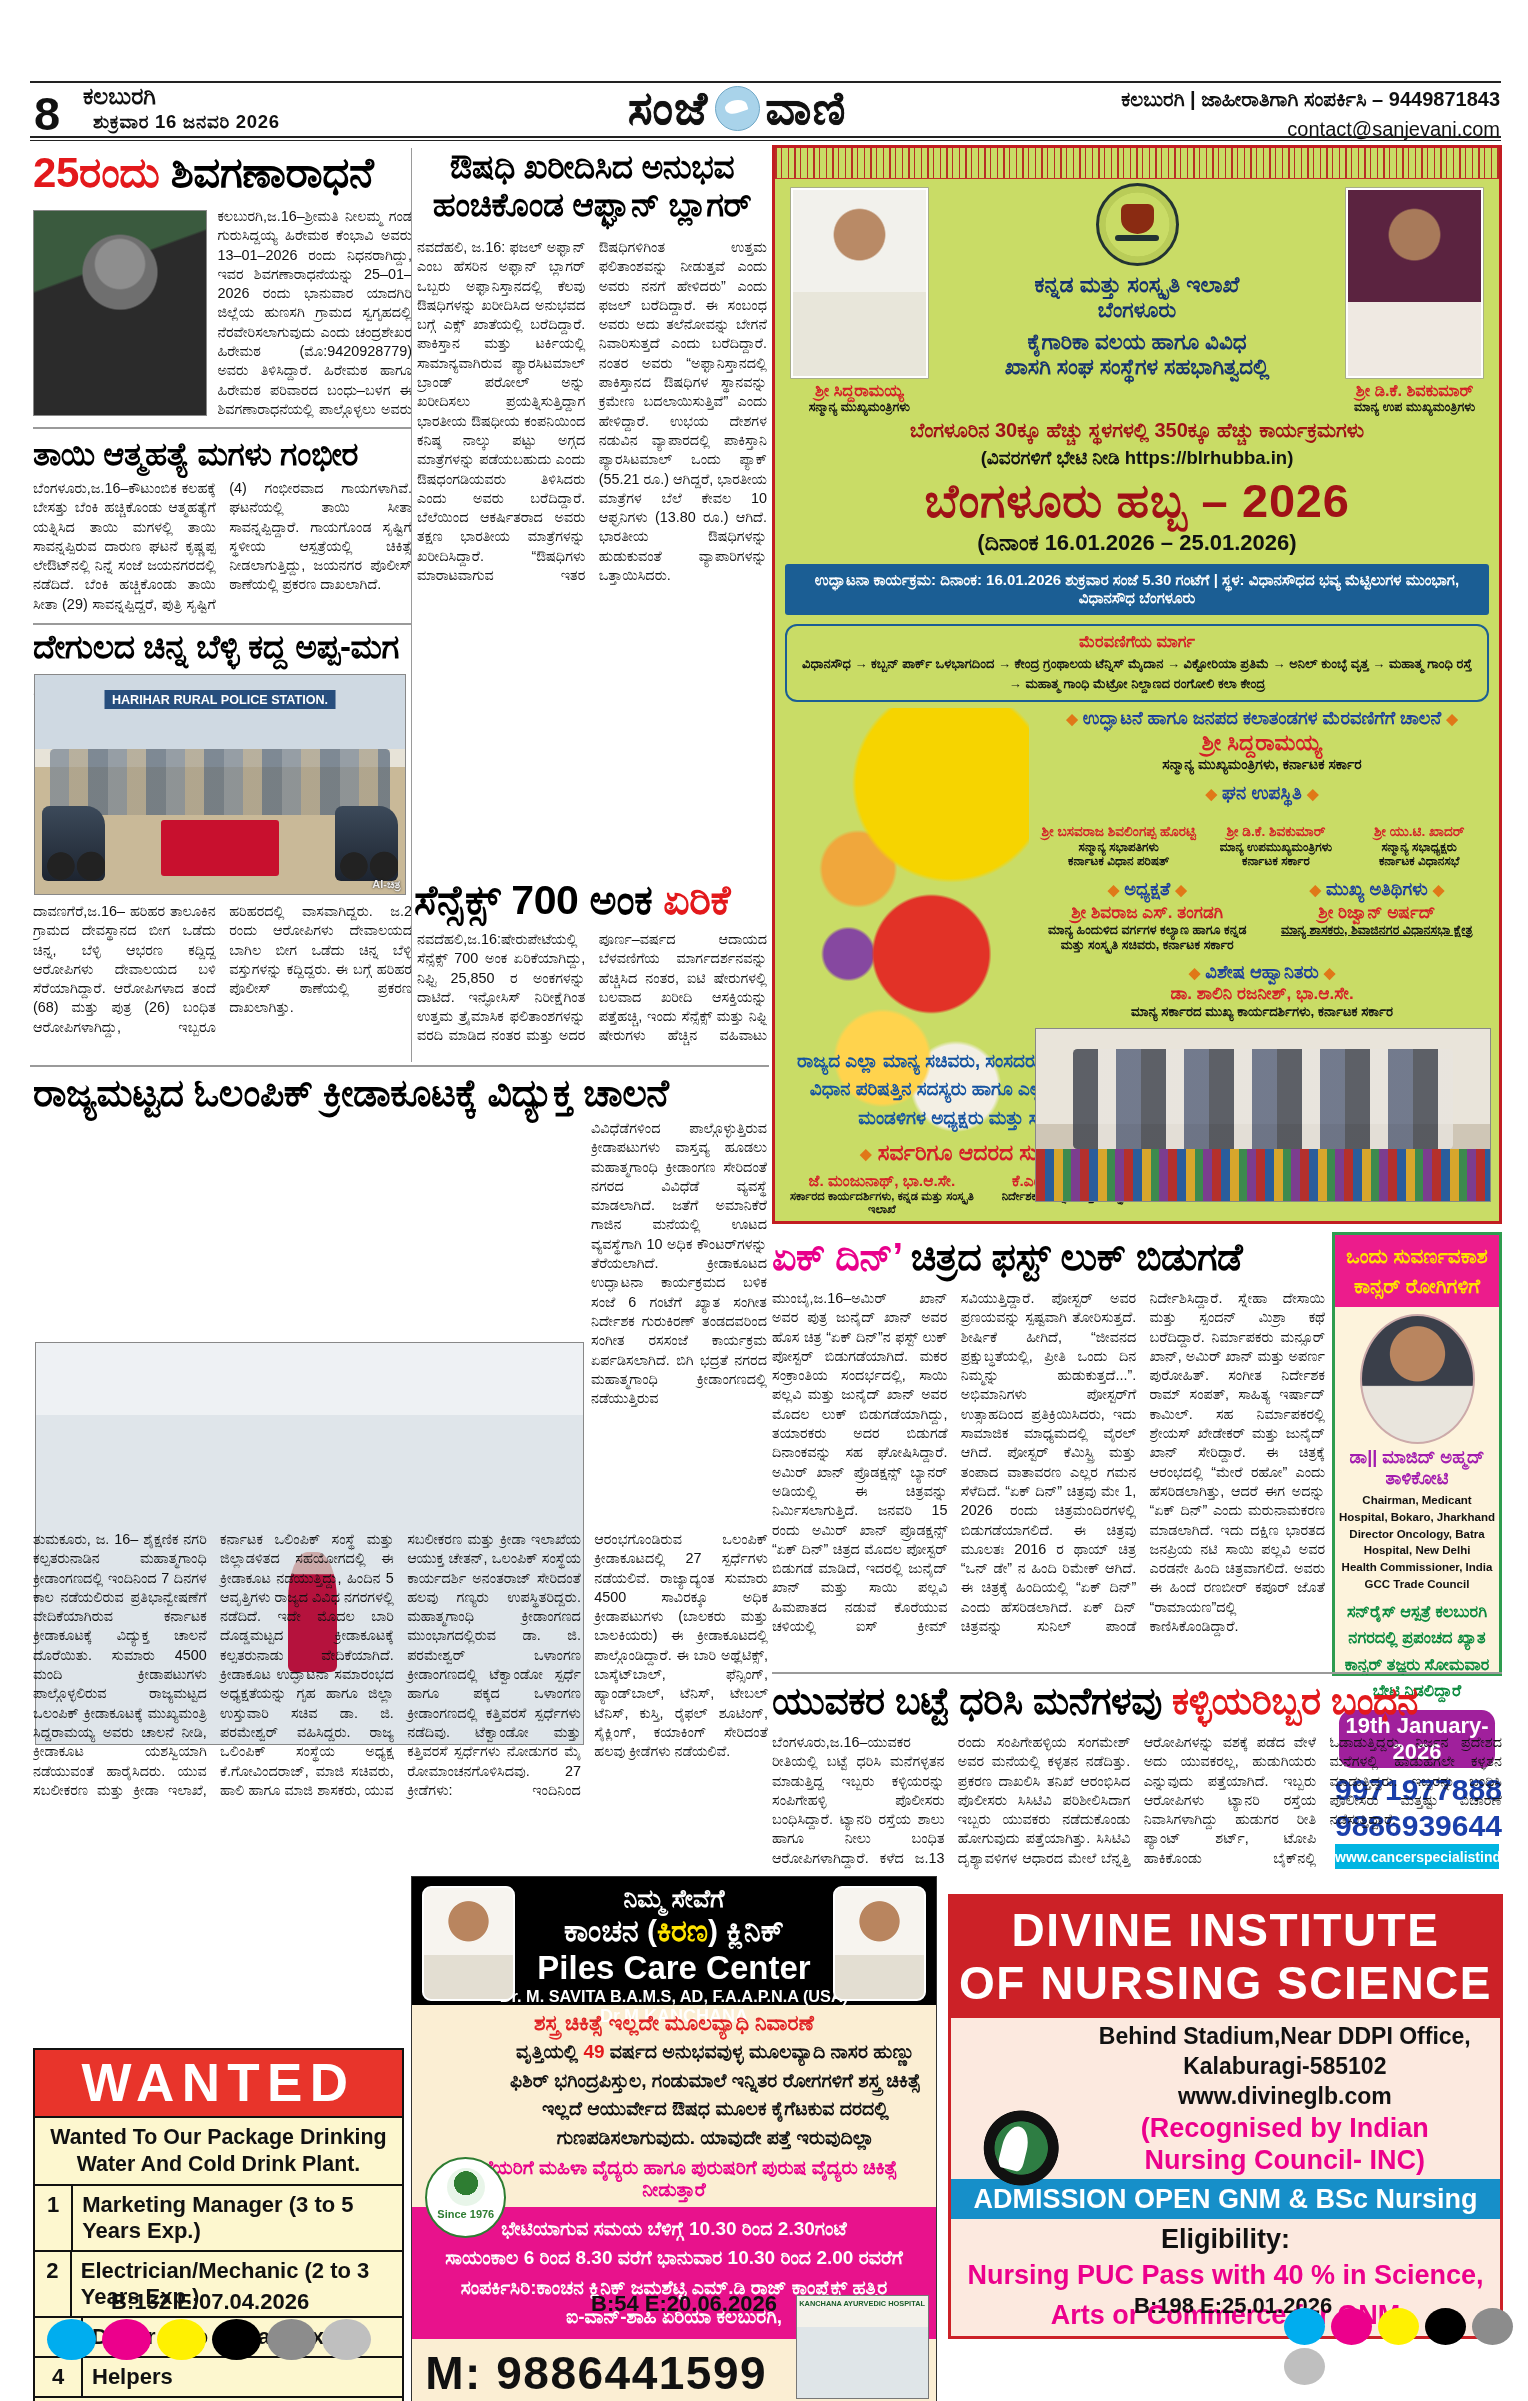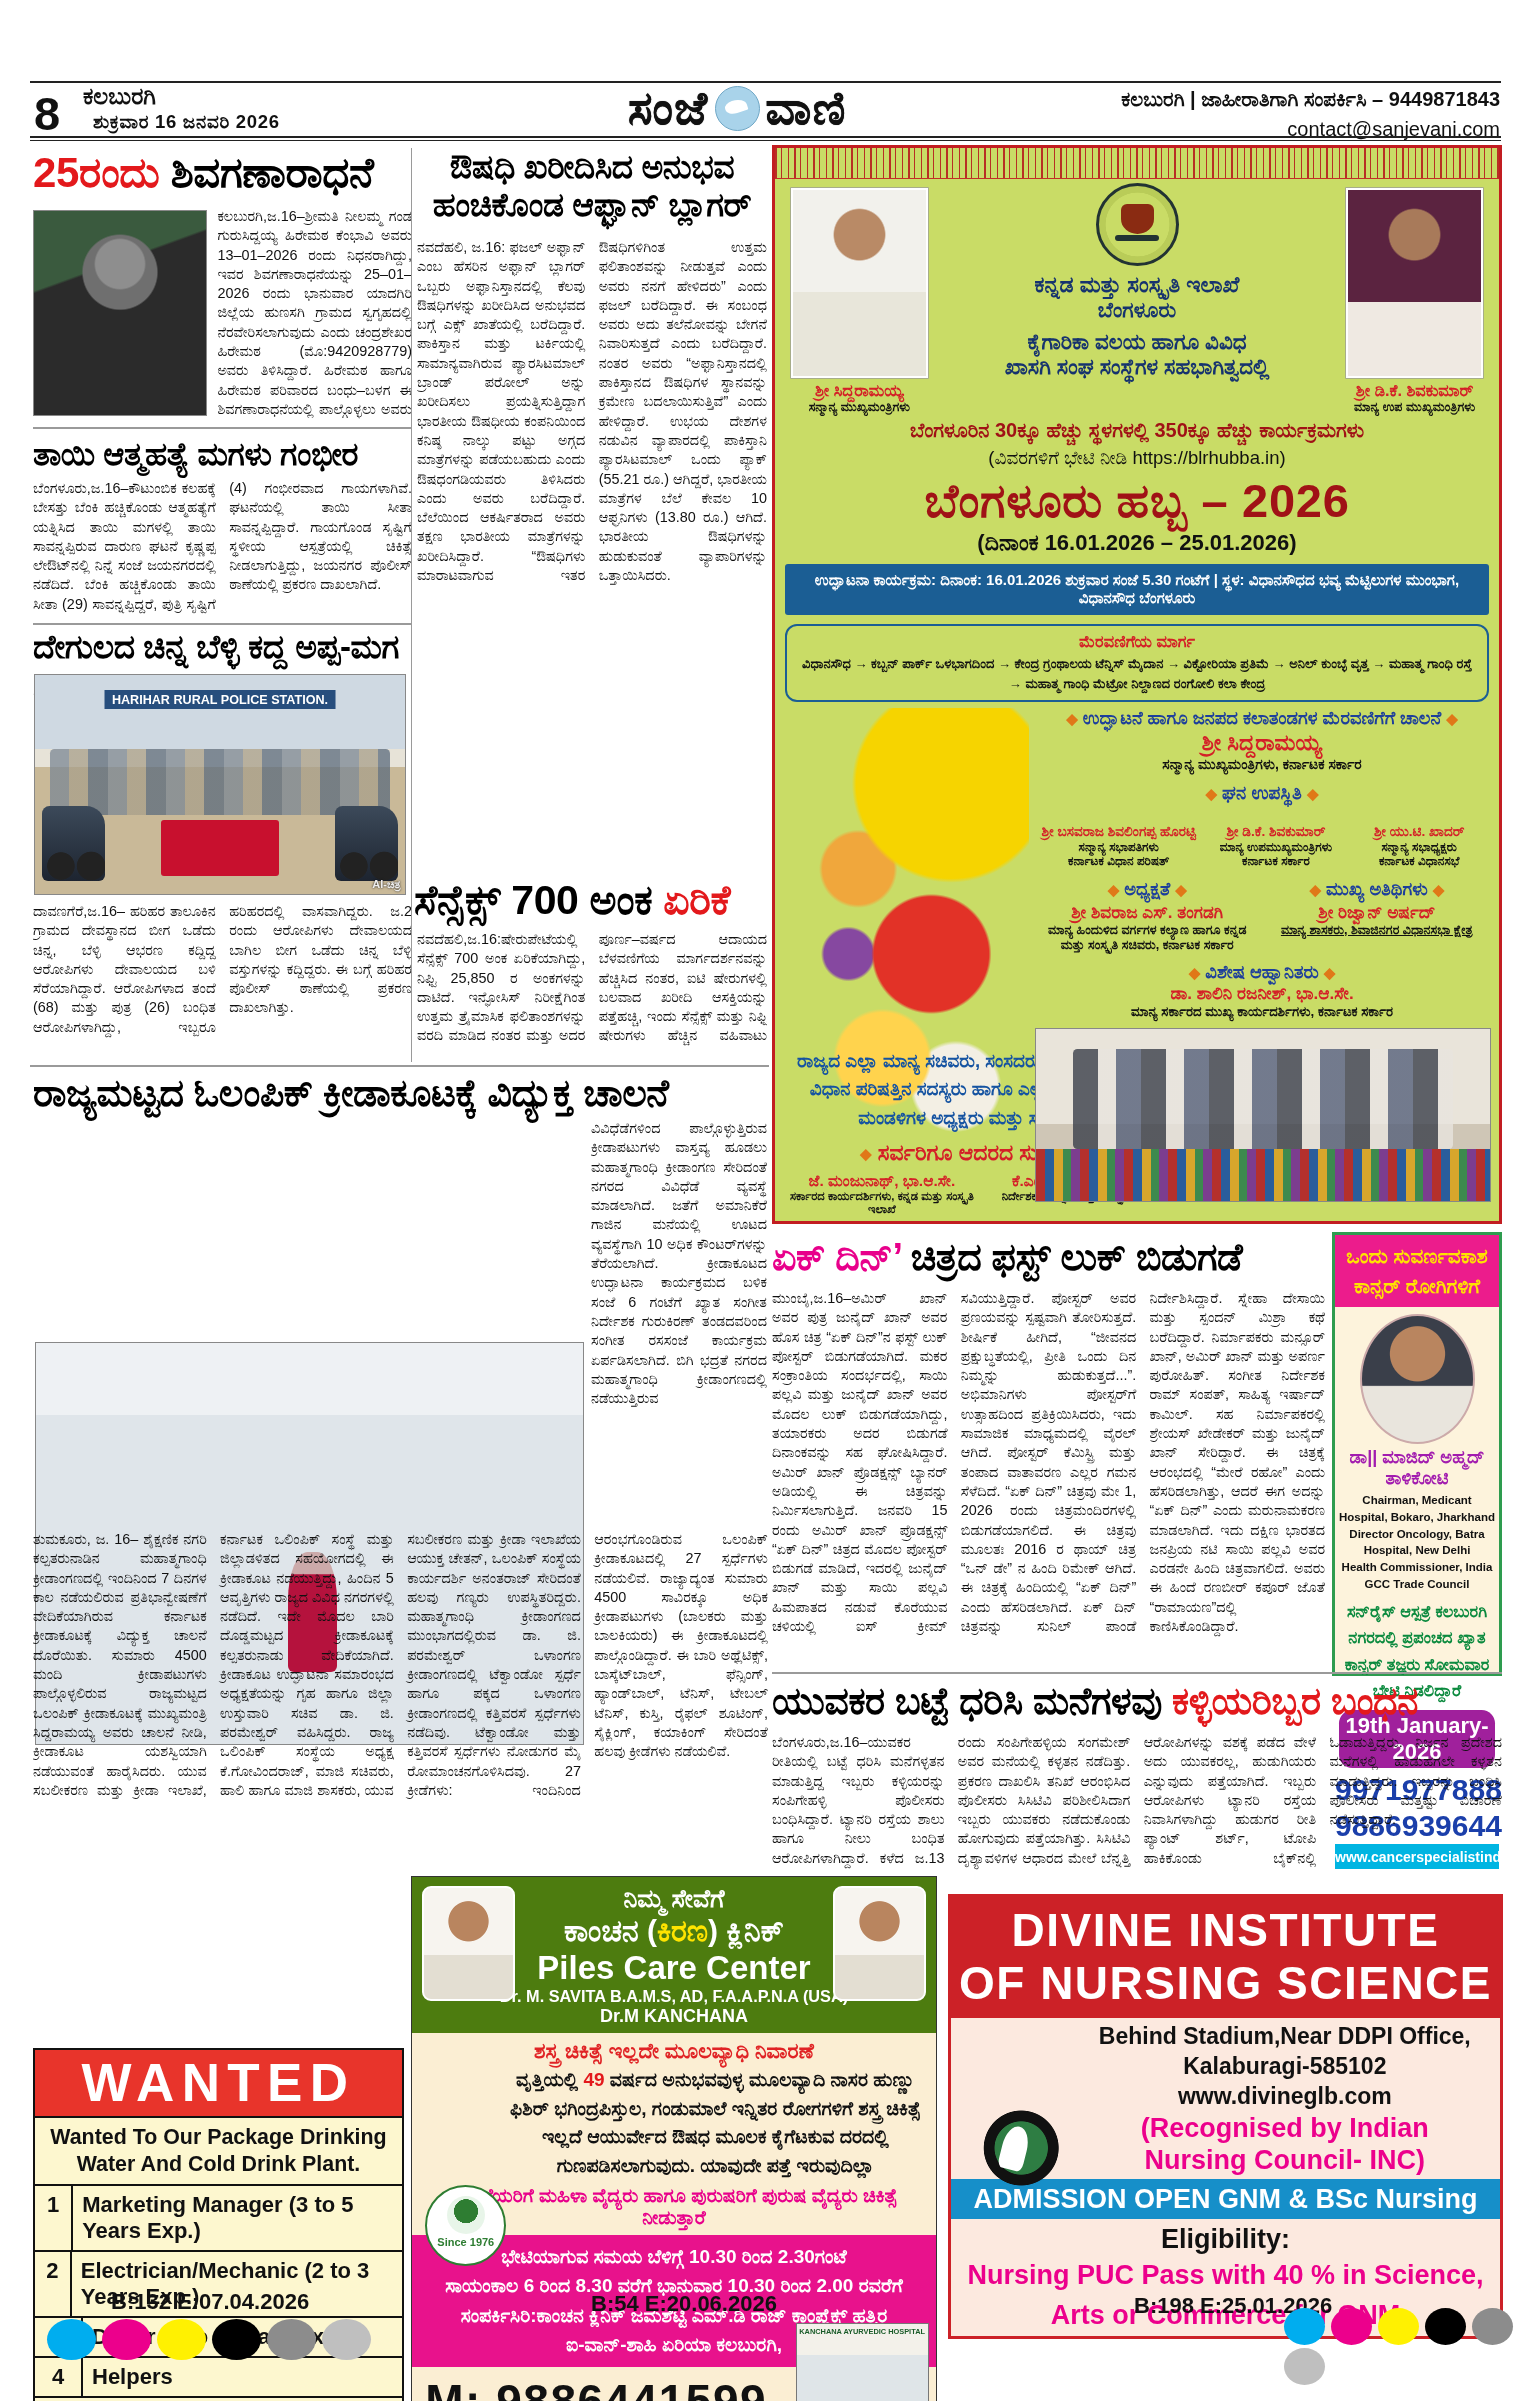--- a/index.html
+++ b/index.html
@@ -73,21 +73,21 @@
   .wanted .head{background:#e8342b;color:#fff;font-weight:bold;font-size:53px;text-align:center;letter-spacing:7.4px;line-height:1.25;border-bottom:2.2px solid #111;}
   .wanted .sub{font-size:21.4px;font-weight:bold;text-align:center;padding:6px 10.4px;border-bottom:2.2px solid #111;line-height:1.25;}
   .wanted .row{display:flex;border-bottom:2.2px solid #111;font-size:22px;font-weight:bold;}
   .wanted .num{width:46px;border-right:2.2px solid #111;text-align:center;padding:6px 0;}
   .wanted .rtxt{padding:6px 9px;}
   .wanted .comp{font-size:22px;font-weight:bold;text-align:center;line-height:1.3;padding:6px 3px;border-bottom:2.2px solid #111;}
   .bmark{font-size:22px;font-weight:bold;}
   .dots span{display:inline-block;width:49px;height:41px;border-radius:50%;margin-right:6px;}
   
   .piles{border:1.5px solid #333;box-sizing:border-box;background:#fbeed3;}
-  .piles .head{background:#4d7c0f;position:relative;height:156px;color:#fff;text-align:center;}
+  .piles .head{background:#000000;position:relative;height:128px;color:#fff;text-align:center;}
   .piles .head .l1{font-size:25px;font-weight:bold;padding-top:7.4px;}
   .piles .head .l2{font-size:30px;font-weight:bold;}
   .piles .head .l3{font-size:33px;font-weight:bold;}
   .piles .head .l4{font-size:16.3px;font-weight:bold;}
   .piles .head .l5{font-size:18px;font-weight:bold;}
   .piles .dphoto{position:absolute;top:9px;width:89px;height:111px;border-radius:9px;border:2.2px solid #fff;background:radial-gradient(circle at 50% 30%,#b9855f 0 22%,transparent 23%),linear-gradient(#f7f4ef 0 60%,#e3ded2 60% 100%);}
   .piles .since{position:absolute;left:13.3px;top:152px;width:77px;height:77px;border-radius:50%;background:#fff;border:2.2px solid #2e7d32;color:#2e7d32;font-size:11px;font-weight:bold;text-align:center;}
   .piles .since:before{content:"";display:block;margin:9px auto 1.5px auto;width:38px;height:38px;border-radius:50%;background:radial-gradient(circle at 50% 40%,#2e7d32 0 40%,#e8f5e9 41% 100%);}
   .piles .redln{color:#e02325;font-weight:bold;font-size:21px;text-align:center;padding-top:6px;}
   .piles .btxt{font-size:19px;font-weight:bold;text-align:center;line-height:1.5;padding:3px 13.3px 3px 96px;}
@@ -258,21 +258,21 @@
           <div class="navy" style="font-size:21.4px;font-weight:bold;margin-top:7.4px;">ಕೈಗಾರಿಕಾ ವಲಯ ಹಾಗೂ ವಿವಿಧ</div>
           <div class="navy" style="font-size:21.4px;font-weight:bold;">ಖಾಸಗಿ ಸಂಘ ಸಂಸ್ಥೆಗಳ ಸಹಭಾಗಿತ್ವದಲ್ಲಿ</div>
         </div>
         <div style="width:148px;text-align:center;">
           <div class="ph ph-portrait ph-dks" style="width:133px;height:186px;margin:4.4px auto 3px auto;"></div>
           <div class="name-red" style="font-size:16.3px;">ಶ್ರೀ ಡಿ.ಕೆ. ಶಿವಕುಮಾರ್</div>
           <div style="font-size:12.6px;font-weight:bold;">ಮಾನ್ಯ ಉಪ ಮುಖ್ಯಮಂತ್ರಿಗಳು</div>
         </div>
       </div>
       <div class="dkred" style="font-size:20px;font-weight:bold;text-align:center;margin-top:4.4px;">ಬೆಂಗಳೂರಿನ 30ಕ್ಕೂ ಹೆಚ್ಚು ಸ್ಥಳಗಳಲ್ಲಿ 350ಕ್ಕೂ ಹೆಚ್ಚು ಕಾರ್ಯಕ್ರಮಗಳು</div>
-      <div style="font-size:18.5px;font-weight:normal;text-align:center;margin-top:4.4px;">(ವಿವರಗಳಿಗೆ ಭೇಟಿ ನೀಡಿ https://blrhubba.in)</div>
+      <div style="font-size:18.5px;font-weight:bold;text-align:center;margin-top:4.4px;">(ವಿವರಗಳಿಗೆ ಭೇಟಿ ನೀಡಿ https://blrhubba.in)</div>
       <div class="dkred" style="font-size:47px;font-weight:bold;text-align:center;margin-top:4.4px;letter-spacing:0.7px;">ಬೆಂಗಳೂರು ಹಬ್ಬ – 2026</div>
       <div style="font-size:22px;font-weight:bold;text-align:center;margin-top:1.5px;">(ದಿನಾಂಕ 16.01.2026 – 25.01.2026)</div>
       <div class="blueband" style="margin-top:7.4px;">ಉದ್ಘಾಟನಾ ಕಾರ್ಯಕ್ರಮ: ದಿನಾಂಕ: 16.01.2026 ಶುಕ್ರವಾರ ಸಂಜೆ 5.30 ಗಂಟೆಗೆ | ಸ್ಥಳ: ವಿಧಾನಸೌಧದ ಭವ್ಯ ಮೆಟ್ಟಿಲುಗಳ ಮುಂಭಾಗ, ವಿಧಾನಸೌಧ ಬೆಂಗಳೂರು</div>
       <div style="display:flex;gap:10.4px;margin-top:9px;">
         <div class="habba-box" style="flex:1;">
           <div class="ttl">ಮೆರವಣಿಗೆಯ ಮಾರ್ಗ</div>
           <div class="txt">ವಿಧಾನಸೌಧ → ಕಬ್ಬನ್ ಪಾರ್ಕ್ ಒಳಭಾಗದಿಂದ → ಕೇಂದ್ರ ಗ್ರಂಥಾಲಯ ಟೆನ್ನಿಸ್ ಮೈದಾನ → ವಿಕ್ಟೋರಿಯಾ ಪ್ರತಿಮೆ → ಅನಿಲ್ ಕುಂಬ್ಳೆ ವೃತ್ತ → ಮಹಾತ್ಮ ಗಾಂಧಿ ರಸ್ತೆ → ಮಹಾತ್ಮ ಗಾಂಧಿ ಮೆಟ್ರೋ ನಿಲ್ದಾಣದ ರಂಗೋಲಿ ಕಲಾ ಕೇಂದ್ರ</div>
         </div>
       </div>
       <div style="display:flex;margin-top:6px;">

